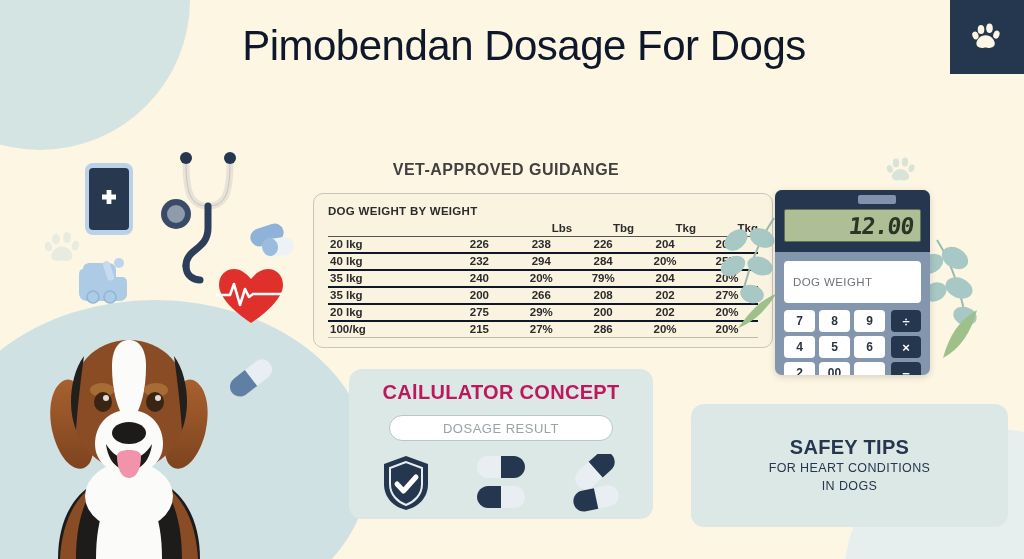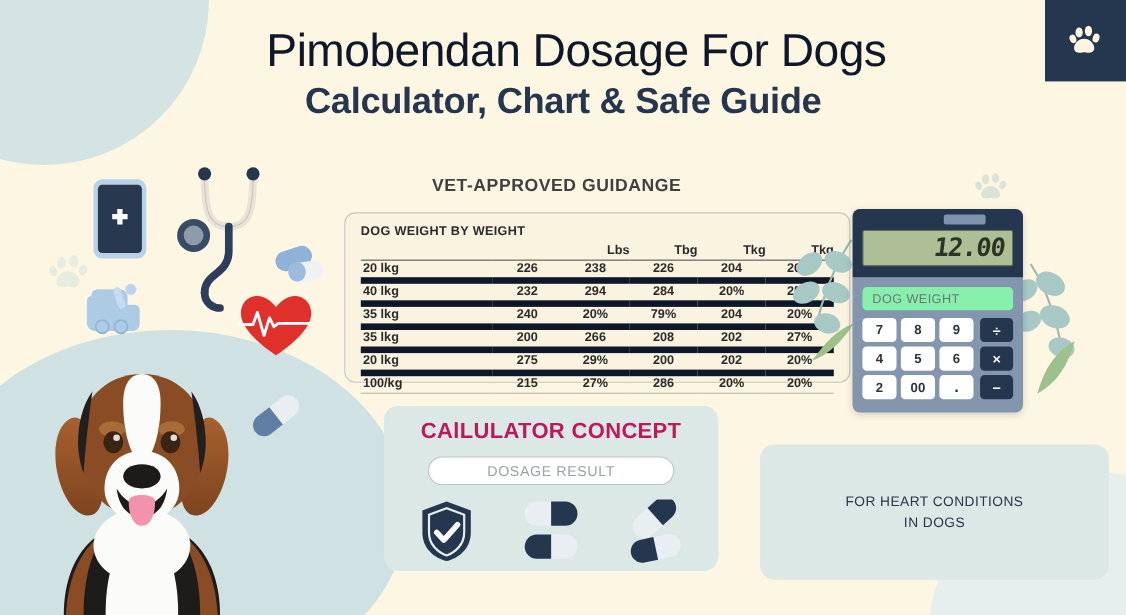--- a/index.html
+++ b/index.html
@@ -63,21 +63,21 @@
     font-size:11.5px; font-weight:bold; color:#2b2b2b;
     letter-spacing:0.3px; margin-bottom:3px;
   }
   table.dose { width:100%; border-collapse:collapse; }
   table.dose th, table.dose td {
     font-size:11.5px; font-weight:bold; color:#2b2b2b;
     padding:1.5px 0; text-align:center; white-space:nowrap;
   }
   table.dose th { padding-bottom:2px;text-align:right; }
   table.dose thead tr { border-bottom:1.5px solid #555; }
-  table.dose tbody tr { border-bottom:6px solid #0f172a; }
+  table.dose tbody tr { border-bottom:2px solid #0f172a; }
   table.dose tbody tr:last-child { border-bottom:1px solid #bdb8ac;margin-top:23px; }
   table.dose .wcol { text-align:left; width:28%; padding-left:2px; }
   table.dose .ncol { width:14.4%; }
 
   
   .calc {
     position:absolute; left:775px; top:190px;
     width:155px; height:185px;
     background:#8496ad; border-radius:7px;
     box-shadow:0 2px 7px rgba(0,0,0,.15);
@@ -96,21 +96,21 @@
     height:33px; background:#aebf95; border:1px solid #63705a;
     border-radius:2px; display:flex; align-items:center;
     justify-content:flex-end; padding-right:7px;
   }
   .lcd-text {
     font-family:"DejaVu Sans Mono", monospace;
     font-size:23px; color:#2a3526; letter-spacing:-1px;
     transform:skewX(-7deg); font-weight:bold;
   }
   .calc-input {
-    margin:9px 9px 7px 9px; height:21px; background:#86efac;
+    margin:9px 9px 7px 9px; height:42px; background:#ffffff;
     border-radius:4px; display:flex; align-items:center;
     padding-left:9px; font-size:11.5px; color:#6d7479;
     letter-spacing:0.4px;
   }
   .calc-pad { display:flex; padding:0 9px 8px 9px; gap:6px; }
   .keys { display:grid; grid-template-columns:repeat(3,1fr); gap:4px; flex:1; }
   .key {
     background:#fff; border-radius:4px; height:22px;
     display:flex; align-items:center; justify-content:center;
     font-size:12px; color:#2b3442; font-weight:bold;
@@ -197,21 +197,20 @@
       <ellipse cx="11" cy="9.5" rx="3.3" ry="4.6" fill="#fdf6e3"></ellipse>
       <ellipse cx="19.5" cy="8.2" rx="3.3" ry="4.8" fill="#fdf6e3"></ellipse>
       <ellipse cx="5.4" cy="15.4" rx="3" ry="4" fill="#fdf6e3" transform="rotate(-20 5.4 15.4)"></ellipse>
       <ellipse cx="26.4" cy="14.6" rx="3" ry="4.1" fill="#fdf6e3" transform="rotate(20 26.4 14.6)"></ellipse>
       <path d="M15.6 15.2c5.2 0 9.2 4.4 9.2 8.4 0 3.1-2.6 4.3-5.4 4.3-1.8 0-2.6-.5-3.8-.5s-2 .5-3.8.5c-2.8 0-5.4-1.2-5.4-4.3 0-4 4-8.4 9.2-8.4z" fill="#fdf6e3"></path>
     </svg>
   </div>
 
   <div class="header">
     <div class="title-main">Pimobendan Dosage For Dogs</div>
-    <div class="title-sub">Calculator, Chart &amp; Safe Guide</div>
   </div>
 
   <div class="ill phone">
     <div class="phone-screen">
       <svg width="22" height="22" viewBox="0 0 22 22">
         <path d="M8.6 2h4.8v4.6H18v4.8h-4.6V16H8.6v-4.6H4V6.6h4.6z" fill="#fff"></path>
       </svg>
     </div>
   </div>
 
@@ -456,19 +455,20 @@
         </g>
         <g transform="rotate(-12 26 44)">
           <rect x="3" y="34" width="46" height="21" rx="10.5" fill="#e9eef3"></rect>
           <path d="M26 34H13.5C7.7 34 3 38.7 3 44.5S7.7 55 13.5 55H26z" fill="#25364f"></path>
         </g>
       </svg>
     </div>
   </div>
 
   <div class="safety">
+    <div class="safety-title">SAFEY TIPS</div>
     <div class="safety-sub">
       <span>FOR HEART CONDITIONS</span><br>
       <span>IN DOGS</span>
     </div>
   </div>
 
 </div>
 
 </body></html>

